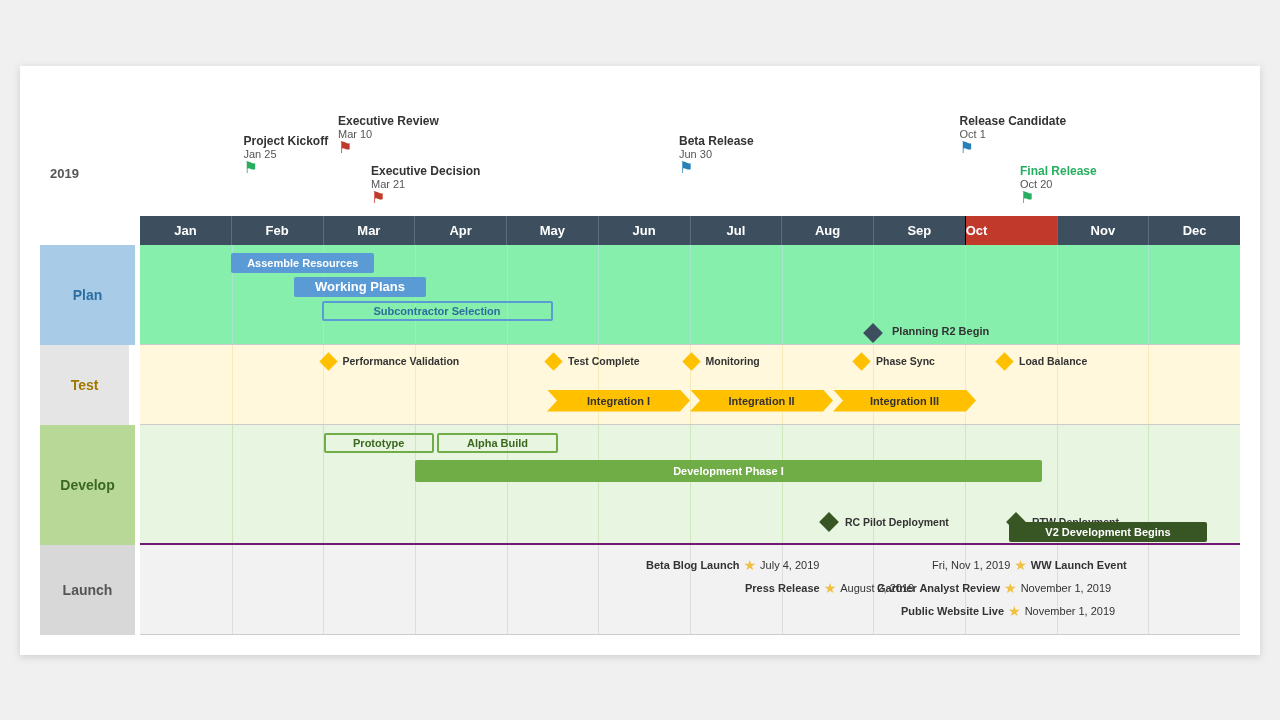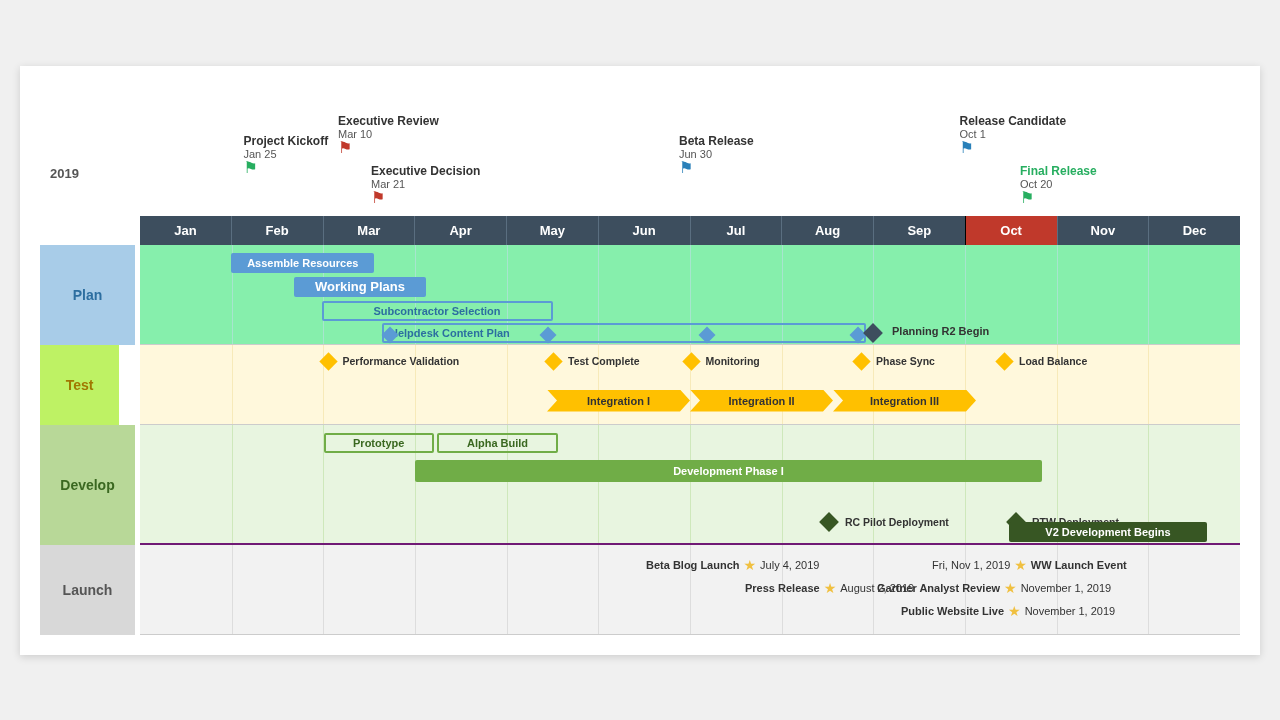--- a/index.html
+++ b/index.html
@@ -68,21 +68,21 @@
     <div style="display:flex; background:#3d4e5e;">
       <div style="flex:1;text-align:center;padding:7px 0;color:white;font-size:13px;font-weight:bold;border-right:1px solid #5a6e80;">Jan</div>
       <div style="flex:1;text-align:center;padding:7px 0;color:white;font-size:13px;font-weight:bold;border-right:1px solid #5a6e80;">Feb</div>
       <div style="flex:1;text-align:center;padding:7px 0;color:white;font-size:13px;font-weight:bold;border-right:1px solid #5a6e80;">Mar</div>
       <div style="flex:1;text-align:center;padding:7px 0;color:white;font-size:13px;font-weight:bold;border-right:1px solid #5a6e80;">Apr</div>
       <div style="flex:1;text-align:center;padding:7px 0;color:white;font-size:13px;font-weight:bold;border-right:1px solid #5a6e80;">May</div>
       <div style="flex:1;text-align:center;padding:7px 0;color:white;font-size:13px;font-weight:bold;border-right:1px solid #5a6e80;">Jun</div>
       <div style="flex:1;text-align:center;padding:7px 0;color:white;font-size:13px;font-weight:bold;border-right:1px solid #5a6e80;">Jul</div>
       <div style="flex:1;text-align:center;padding:7px 0;color:white;font-size:13px;font-weight:bold;border-right:1px solid #5a6e80;">Aug</div>
       <div style="flex:1;text-align:center;padding:7px 0;color:white;font-size:13px;font-weight:bold;border-right:1px solid #000000;">Sep</div>
-      <div style="flex:1;text-align:center;padding:7px 0;color:#c0392b;font-size:13px;font-weight:bold;border-right:1px solid #5a6e80;background:#c0392b;"><span style="color:white">Oct</span></div>
+      <div style="flex:1;text-align:left;padding:7px 0;color:#c0392b;font-size:13px;font-weight:bold;border-right:1px solid #5a6e80;background:#c0392b;"><span style="color:white">Oct</span></div>
       <div style="flex:1;text-align:center;padding:7px 0;color:white;font-size:13px;font-weight:bold;border-right:1px solid #5a6e80;">Nov</div>
       <div style="flex:1;text-align:center;padding:7px 0;color:white;font-size:13px;font-weight:bold;">Dec</div>
     </div>
   </div>
 
   <div style="position:relative; display:flex; margin-left:100px;">
     <div style="position:absolute; left:-100px; width:95px; top:0; bottom:0; background:#a8cce8; display:flex; align-items:center; justify-content:center; font-weight:bold; font-size:14px; color:#2c6ea0;">Plan</div>
     <div style="flex:1; background:#86efac; position:relative; height:100px; border-bottom:1px solid #ccc;padding-left:8px;">
 
       <div style="position:absolute;top:0;bottom:0;left:8.33%;width:1px;background:rgba(200,220,240,0.5);"></div>
@@ -96,37 +96,30 @@
       <div style="position:absolute;top:0;bottom:0;left:75%;width:1px;background:rgba(200,220,240,0.5);"></div>
       <div style="position:absolute;top:0;bottom:0;left:83.33%;width:1px;background:rgba(200,220,240,0.5);"></div>
       <div style="position:absolute;top:0;bottom:0;left:91.66%;width:1px;background:rgba(200,220,240,0.5);"></div>
 
       <div style="position:absolute;left:8.3%;width:13%;top:8px;height:20px;background:#5b9bd5;border-radius:2px;display:flex;align-items:center;justify-content:center;font-size:11px;font-weight:bold;color:white;">Assemble Resources</div>
 
       <div style="position:absolute;left:14%;width:12%;top:32px;height:20px;background:#5b9bd5;border-radius:2px;display:flex;align-items:center;justify-content:center;font-size:13px;font-weight:bold;color:white;">Working Plans</div>
 
       <div style="position:absolute;left:16.5%;width:21%;top:56px;height:20px;background:transparent;border:2px solid #5b9bd5;border-radius:2px;display:flex;align-items:center;justify-content:center;font-size:11px;font-weight:bold;color:#2c6ea0;">Subcontractor Selection</div>
 
-      <div style="position:absolute;left:22%;width:44%;top:78px;height:20px;background:transparent;border:2px solid #5b9bd5;border-radius:2px;display:flex;align-items:center;padding-left:6px;font-size:11px;font-weight:bold;color:#2c6ea0;">Helpdesk Content Plan
-        
-        <div style="position:absolute;left:0%;top:4px;width:12px;height:12px;background:#5b9bd5;transform:rotate(45deg);"></div>
-        <div style="position:absolute;left:33%;top:4px;width:12px;height:12px;background:#5b9bd5;transform:rotate(45deg);"></div>
-        <div style="position:absolute;left:66%;top:4px;width:12px;height:12px;background:#5b9bd5;transform:rotate(45deg);"></div>
-        <div style="position:absolute;right:0%;top:4px;width:12px;height:12px;background:#5b9bd5;transform:rotate(45deg);"></div>
-      </div>
 
       <div style="position:absolute;left:66%;top:78px;display:flex;align-items:center;gap:6px;">
         <div style="width:14px;height:14px;background:#3d4e5e;transform:rotate(45deg);margin-top:3px;"></div>
         <span style="font-size:11px;font-weight:bold;color:#333;margin-left:6px;">Planning R2 Begin</span>
       </div>
     </div>
   </div>
 
   <div style="position:relative; display:flex; margin-left:100px;">
-    <div style="position:absolute; left:-100px; width:79px; top:0; bottom:0; background:#bef264; display:flex; align-items:center; justify-content:center; font-weight:bold; font-size:14px; color:#a07800;">Test</div>
+    <div style="position:absolute; left:-100px; width:89px; top:0; bottom:0; background:#e5e5e5; display:flex; align-items:center; justify-content:center; font-weight:bold; font-size:14px; color:#a07800;">Test</div>
     <div style="flex:1; background:#fff8dc; position:relative; height:80px; border-bottom:1px solid #ccc;">
 
       <div style="position:absolute;top:0;bottom:0;left:8.33%;width:1px;background:rgba(240,220,150,0.5);"></div>
       <div style="position:absolute;top:0;bottom:0;left:16.66%;width:1px;background:rgba(240,220,150,0.5);"></div>
       <div style="position:absolute;top:0;bottom:0;left:25%;width:1px;background:rgba(240,220,150,0.5);"></div>
       <div style="position:absolute;top:0;bottom:0;left:33.33%;width:1px;background:rgba(240,220,150,0.5);"></div>
       <div style="position:absolute;top:0;bottom:0;left:41.66%;width:1px;background:rgba(240,220,150,0.5);"></div>
       <div style="position:absolute;top:0;bottom:0;left:50%;width:1px;background:rgba(240,220,150,0.5);"></div>
       <div style="position:absolute;top:0;bottom:0;left:58.33%;width:1px;background:rgba(240,220,150,0.5);"></div>
       <div style="position:absolute;top:0;bottom:0;left:66.66%;width:1px;background:rgba(240,220,150,0.5);"></div>

